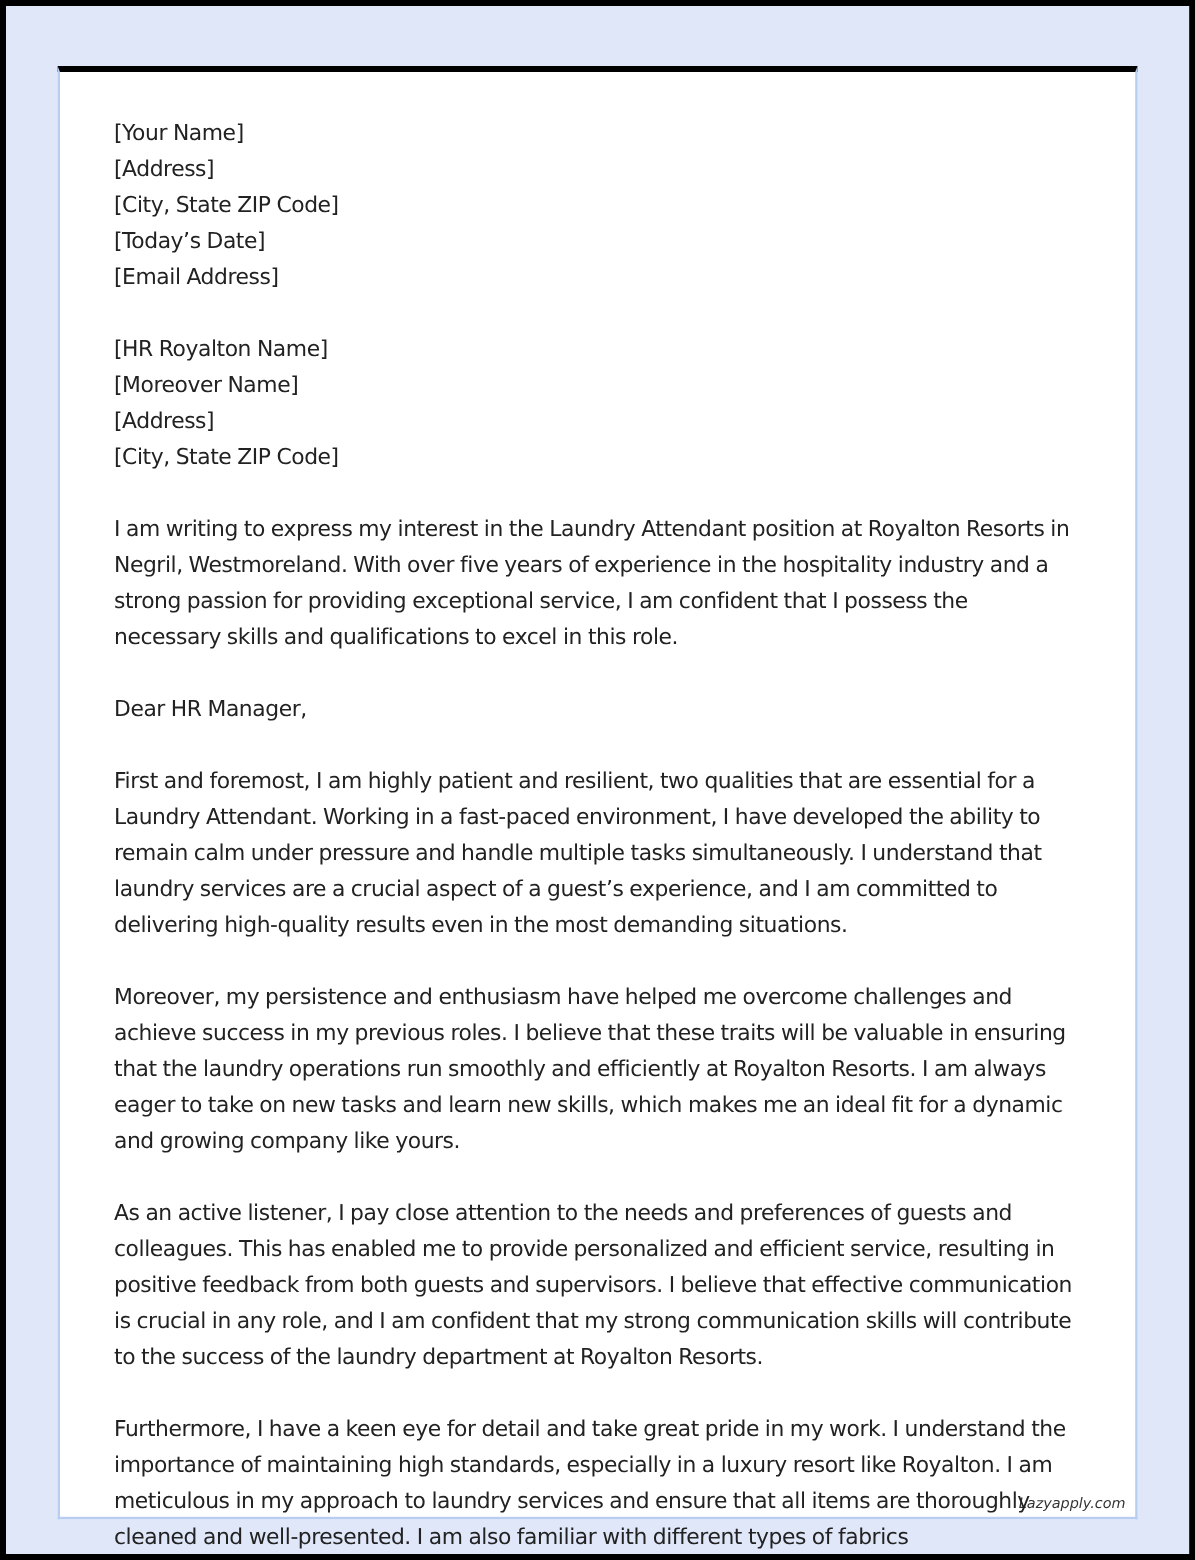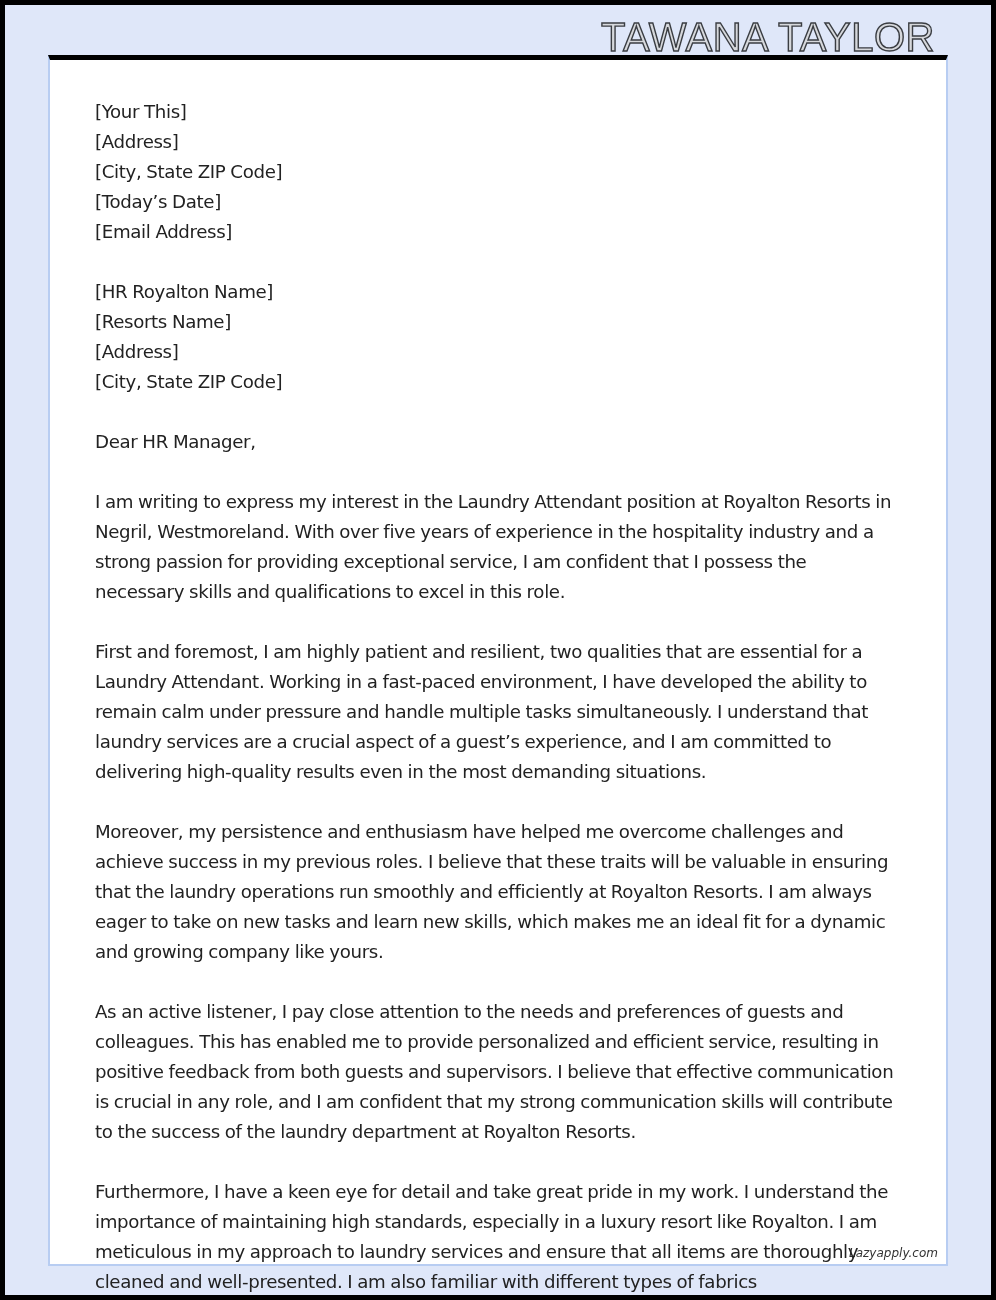--- a/index.html
+++ b/index.html
@@ -48,42 +48,41 @@
       word-spacing: -0.5px;
     }
     .letter .line { display: block; white-space: nowrap; }
     .letter .gap { display: block; height: 30px; }
     .letter p { margin: 0 0 30px 0; }
   </style>
 </head>
 <body>
 
 <div class="frame">
-  <div class="title">TAWANA TAYLOR</div>
 
   <div class="paper">
     <span class="watermark">Lazyapply.com</span>
   </div>
 </div>
 
 <div class="letter">
   <div>
-    <span class="line">[Your This]</span>
+    <span class="line">[Your Name]</span>
     <span class="line">[Address]</span>
     <span class="line">[City, State ZIP Code]</span>
     <span class="line">[Today’s Date]</span>
     <span class="line">[Email Address]</span>
   </div>
   <span class="gap"></span>
   <div>
     <span class="line">[HR Royalton Name]</span>
-    <span class="line">[Resorts Name]</span>
+    <span class="line">[Moreover Name]</span>
     <span class="line">[Address]</span>
     <span class="line">[City, State ZIP Code]</span>
   </div>
   <span class="gap"></span>
+  <p>I am writing to express my interest in the Laundry Attendant position at Royalton Resorts in Negril, Westmoreland. With over five years of experience in the hospitality industry and a strong passion for providing exceptional service, I am confident that I possess the necessary skills and qualifications to excel in this role.</p>
   <p>Dear HR Manager,</p>
-  <p>I am writing to express my interest in the Laundry Attendant position at Royalton Resorts in Negril, Westmoreland. With over five years of experience in the hospitality industry and a strong passion for providing exceptional service, I am confident that I possess the necessary skills and qualifications to excel in this role.</p>
   <p>First and foremost, I am highly patient and resilient, two qualities that are essential for a Laundry Attendant. Working in a fast-paced environment, I have developed the ability to remain calm under pressure and handle multiple tasks simultaneously. I understand that laundry services are a crucial aspect of a guest’s experience, and I am committed to delivering high-quality results even in the most demanding situations.</p>
   <p>Moreover, my persistence and enthusiasm have helped me overcome challenges and achieve success in my previous roles. I believe that these traits will be valuable in ensuring that the laundry operations run smoothly and efficiently at Royalton Resorts. I am always eager to take on new tasks and learn new skills, which makes me an ideal fit for a dynamic and growing company like yours.</p>
   <p>As an active listener, I pay close attention to the needs and preferences of guests and colleagues. This has enabled me to provide personalized and efficient service, resulting in positive feedback from both guests and supervisors. I believe that effective communication is crucial in any role, and I am confident that my strong communication skills will contribute to the success of the laundry department at Royalton Resorts.</p>
   <p>Furthermore, I have a keen eye for detail and take great pride in my work. I understand the importance of maintaining high standards, especially in a luxury resort like Royalton. I am meticulous in my approach to laundry services and ensure that all items are thoroughly cleaned and well-presented. I am also familiar with different types of fabrics</p>
 </div>
 
 </body></html>

